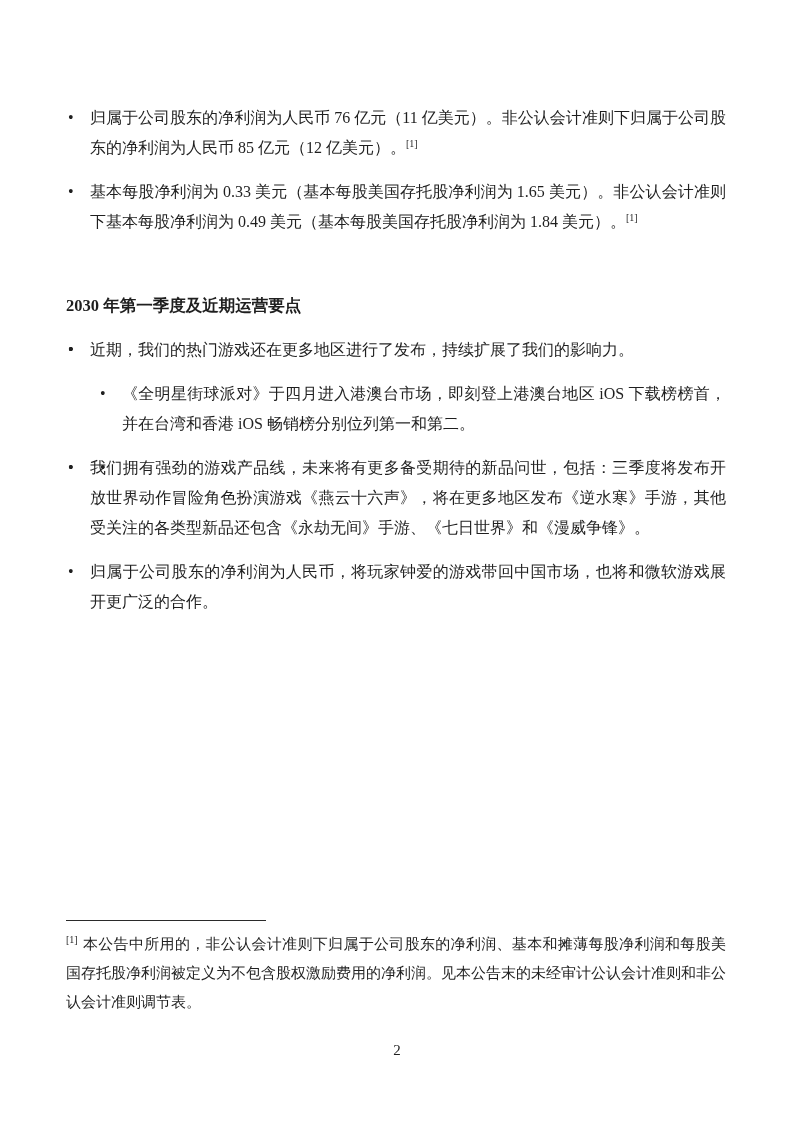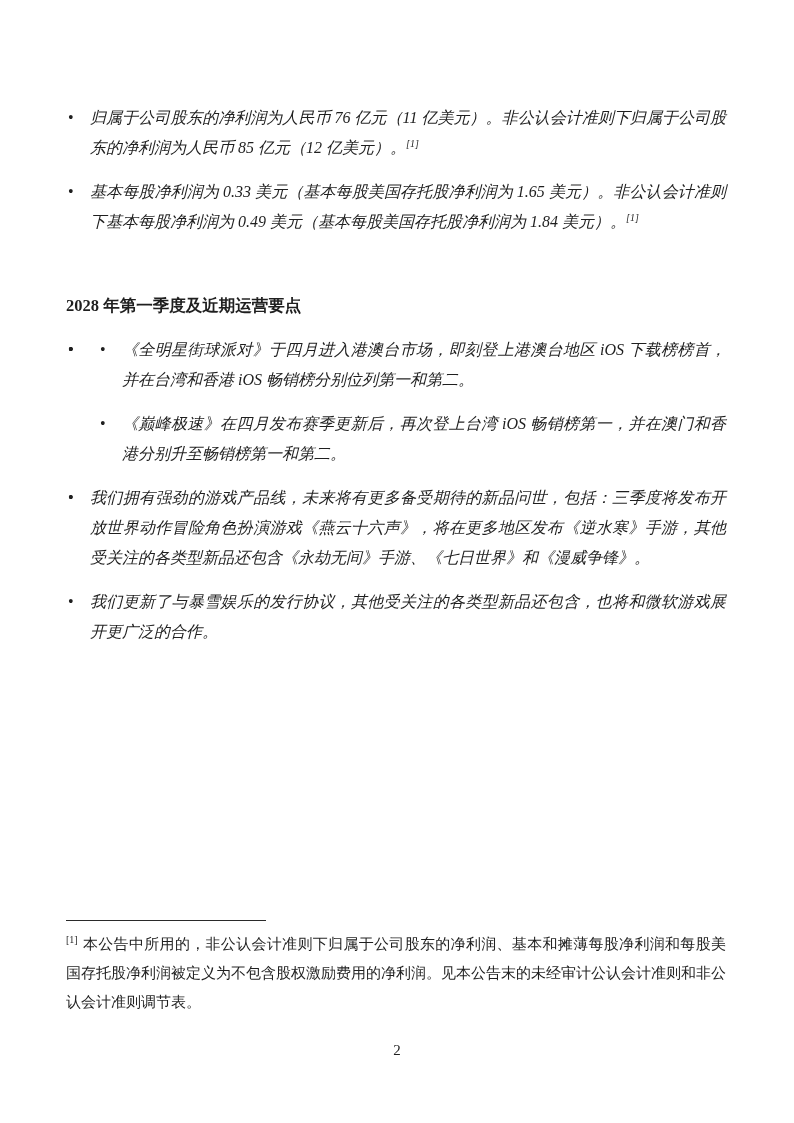--- a/index.html
+++ b/index.html
@@ -26,21 +26,21 @@
     text-align: justify;
     font-size: 16px;
     line-height: 30px;
     margin-bottom: 14px;
   }
   .bi > .mk {
     position: absolute;
     left: 2px; top: 0;
     text-align: left;
   }
-  .tx { display: inline; font-style: italic; }
+  .tx { display: inline; }
 
   sup {
     font-size: 10px;
     vertical-align: super;
     line-height: 0;
   }
 
   h2.heading {
     font-size: 16.5px;
     font-weight: bold;
@@ -89,52 +89,52 @@
       <li class="bi">
         <span class="mk">•</span>
         <span class="tx"><span>归属于公司股东的净利润为人民币 76 亿元（11 亿美元）。非公认会计准则下归属于公司股东的净利润为人民币 85 亿元（12 亿美元）。</span><sup>[1]</sup></span>
       </li>
       <li class="bi">
         <span class="mk">•</span>
         <span class="tx"><span>基本每股净利润为 0.33 美元（基本每股美国存托股净利润为 1.65 美元）。非公认会计准则下基本每股净利润为 0.49 美元（基本每股美国存托股净利润为 1.84 美元）。</span><sup>[1]</sup></span>
       </li>
     </ul>
 
-    <h2 class="heading">2028 年第一季度及近期运营要点</h2>
+    <h2 class="heading">2030 年第一季度及近期运营要点</h2>
 
     <ul class="blist">
       <li class="bi">
         <span class="mk">•</span>
       </li>
       <li class="bi">
         <span class="mk">•</span>
       </li>
       <li class="bi">
         <span class="mk">•</span>
+        <span class="tx"><span>近期，我们的热门游戏还在更多地区进行了发布，持续扩展了我们的影响力。</span></span>
         <ul class="blist sublist">
           <li class="bi">
             <span class="mk">•</span>
             <span class="tx"><span>《全明星街球派对》于四月进入港澳台市场，即刻登上港澳台地区 iOS 下载榜榜首，并在台湾和香港 iOS 畅销榜分别位列第一和第二。</span></span>
           </li>
           <li class="bi">
             <span class="mk">•</span>
-            <span class="tx"><span>《巅峰极速》在四月发布赛季更新后，再次登上台湾 iOS 畅销榜第一，并在澳门和香港分别升至畅销榜第一和第二。</span></span>
           </li>
         </ul>
       </li>
       <li class="bi">
         <span class="mk">•</span>
       </li>
       <li class="bi">
         <span class="mk">•</span>
         <span class="tx"><span>我们拥有强劲的游戏产品线，未来将有更多备受期待的新品问世，包括：三季度将发布开放世界动作冒险角色扮演游戏《燕云十六声》，将在更多地区发布《逆水寒》手游，其他受关注的各类型新品还包含《永劫无间》手游、《七日世界》和《漫威争锋》。</span></span>
       </li>
       <li class="bi">
         <span class="mk">•</span>
-        <span class="tx"><span>我们更新了与暴雪娱乐的发行协议，其他受关注的各类型新品还包含，也将和微软游戏展开更广泛的合作。</span></span>
+        <span class="tx"><span>归属于公司股东的净利润为人民币，将玩家钟爱的游戏带回中国市场，也将和微软游戏展开更广泛的合作。</span></span>
       </li>
     </ul>
 
   </div>
 
   <div class="footnote-area">
     <div class="footnote-rule"></div>
     <p class="fn"><sup>[1]</sup><span>本公告中所用的，非公认会计准则下归属于公司股东的净利润、基本和摊薄每股净利润和每股美国存托股净利润被定义为不包含股权激励费用的净利润。见本公告末的未经审计公认会计准则和非公认会计准则调节表。</span></p>
   </div>
 

